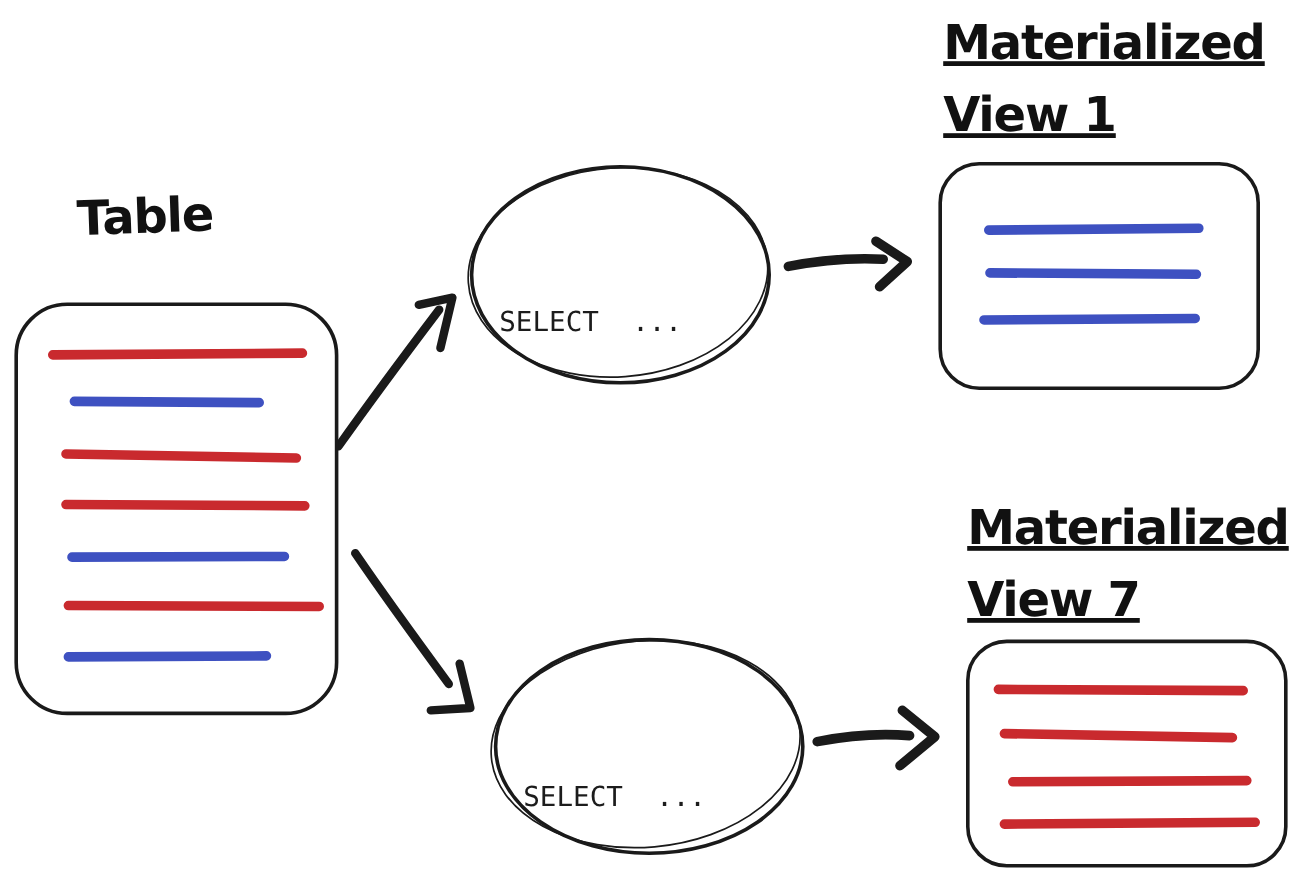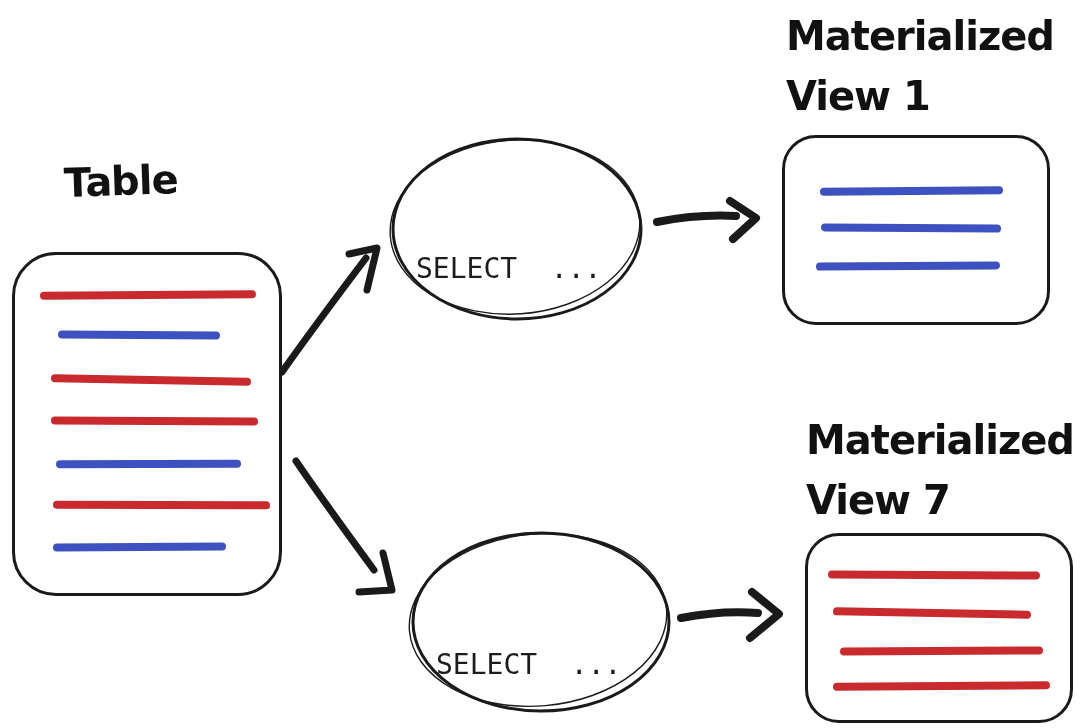--- a/index.html
+++ b/index.html
@@ -29,28 +29,28 @@
   }
 
   .hand-label {
     position: absolute;
     color: #111111;
     font-weight: 700;
     letter-spacing: -1px;
     white-space: nowrap;
   }
   .table-label { left: 64px; top: 158px; font-size: 40px; transform: rotate(-2deg); }
-  .mv-label { font-size: 40px; line-height: 60px; }
+  .mv-label { font-size: 40px; line-height: 60px; text-decoration: underline; }
   .mv1-label { left: 786px; top: 6px; }
   .mv2-label { left: 806px; top: 410px; }
 
   .query-text {
     position: absolute;
     font-family: "DejaVu Sans Mono", monospace;
-    font-size: 28px;
+    font-size: 23px;
     line-height: 30px;
     color: #1c1c1c;
     white-space: pre;
   }
   .q1 { left: 416px; top: 194px; }
   .q2 { left: 436px; top: 590px; }
 </style>
 </head>
 <body>
 

